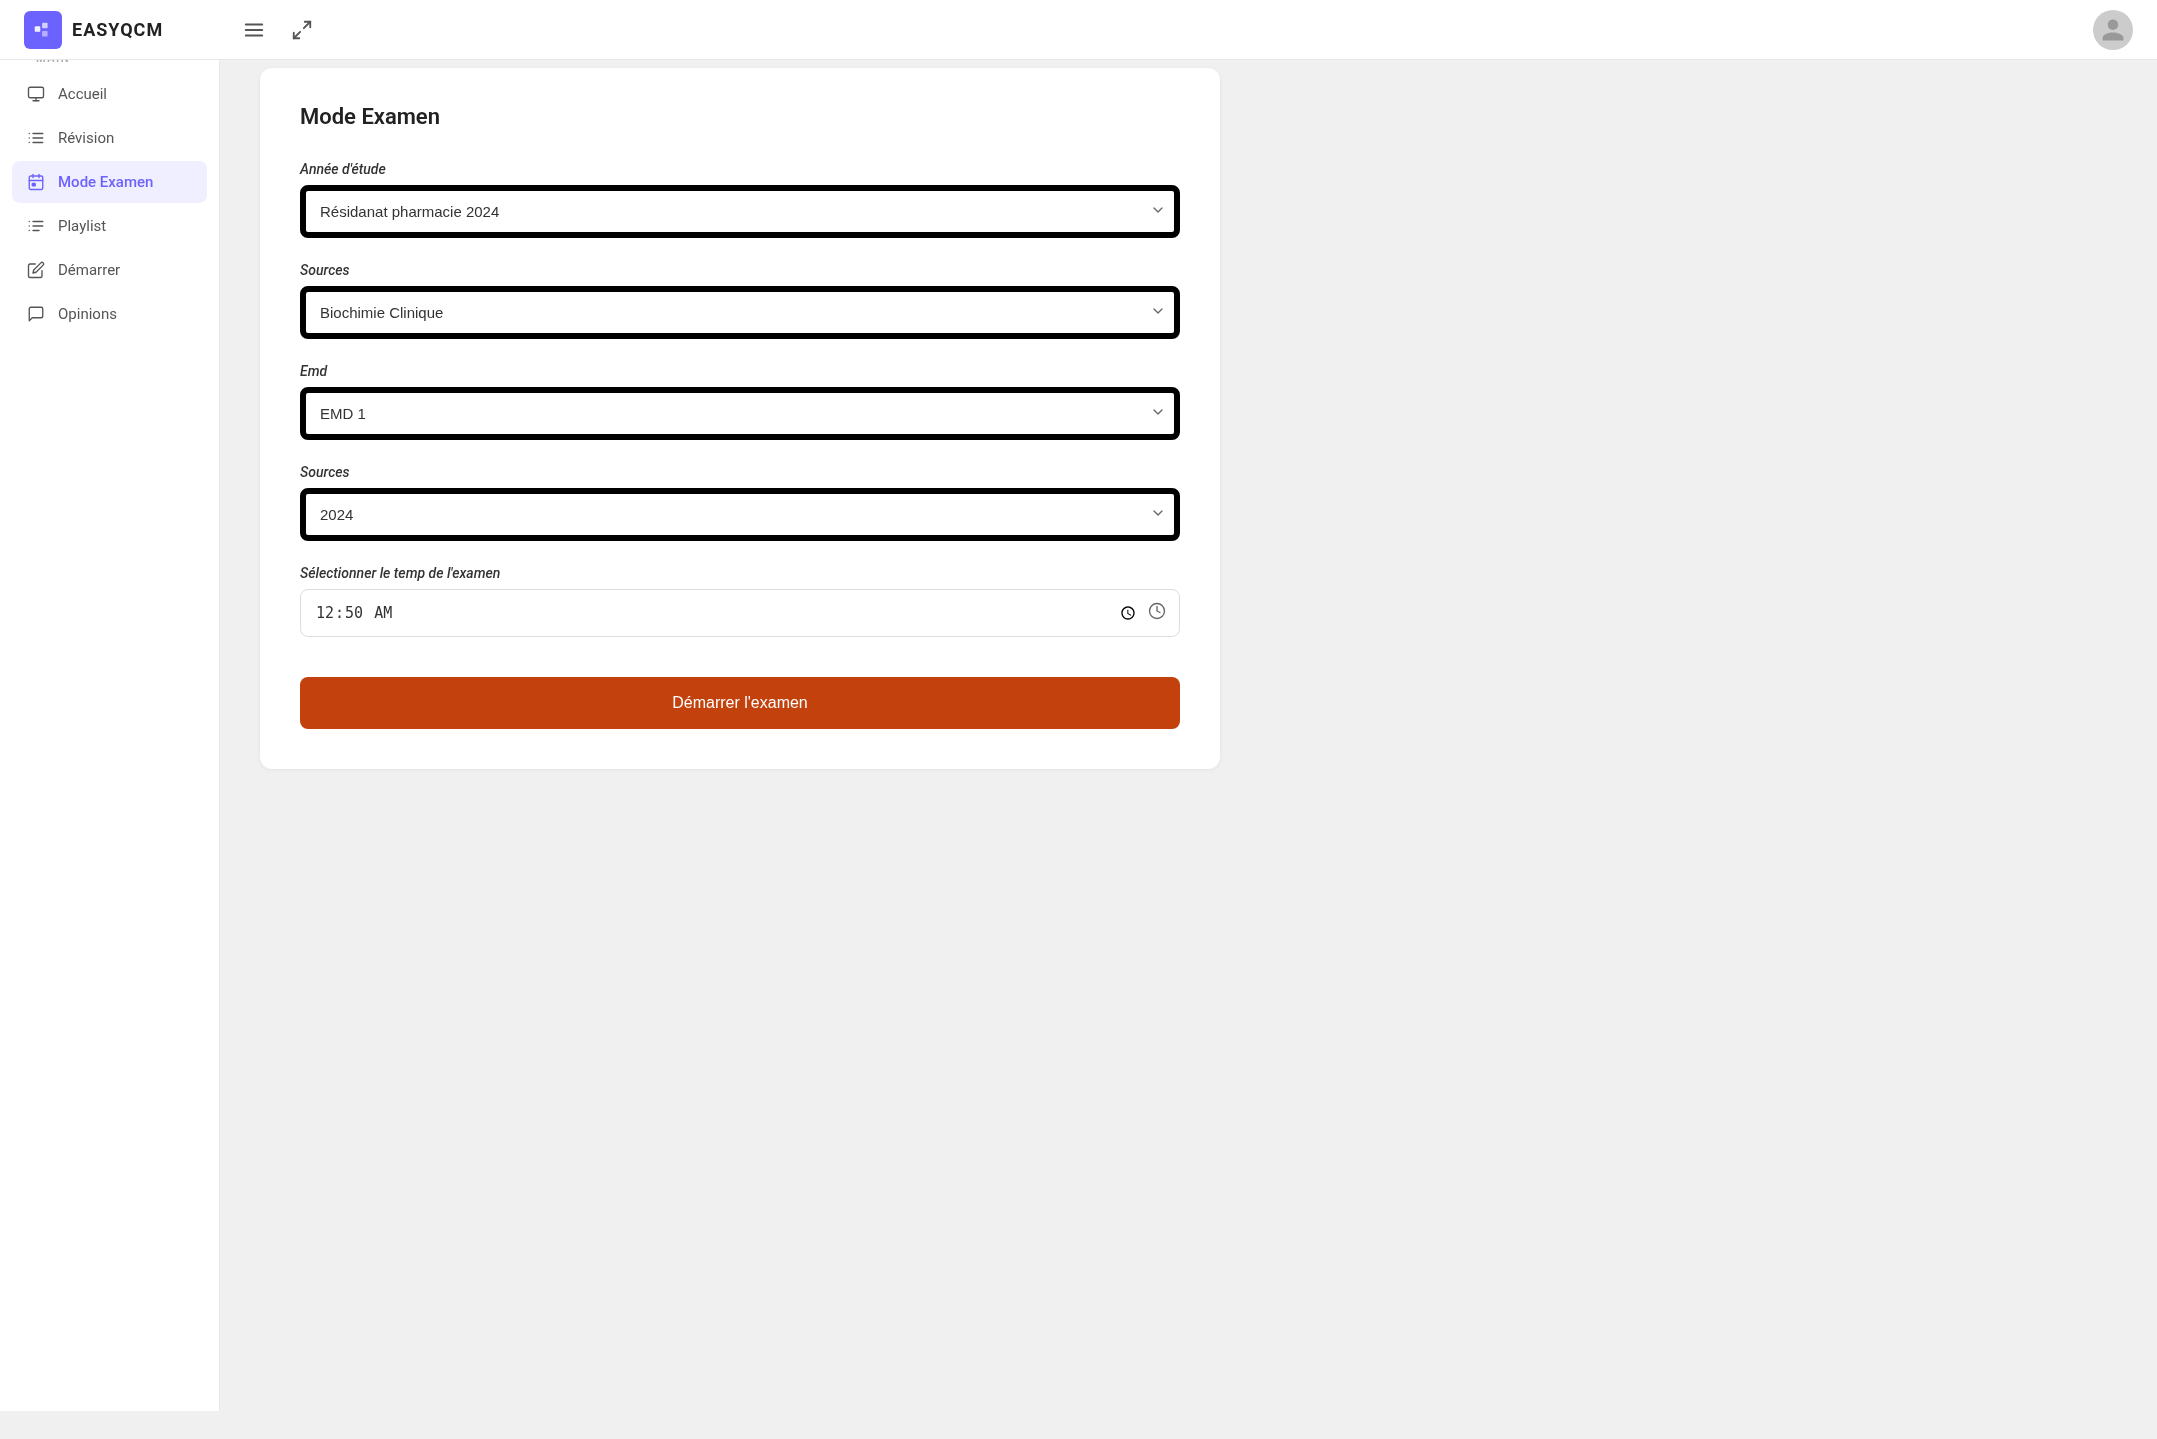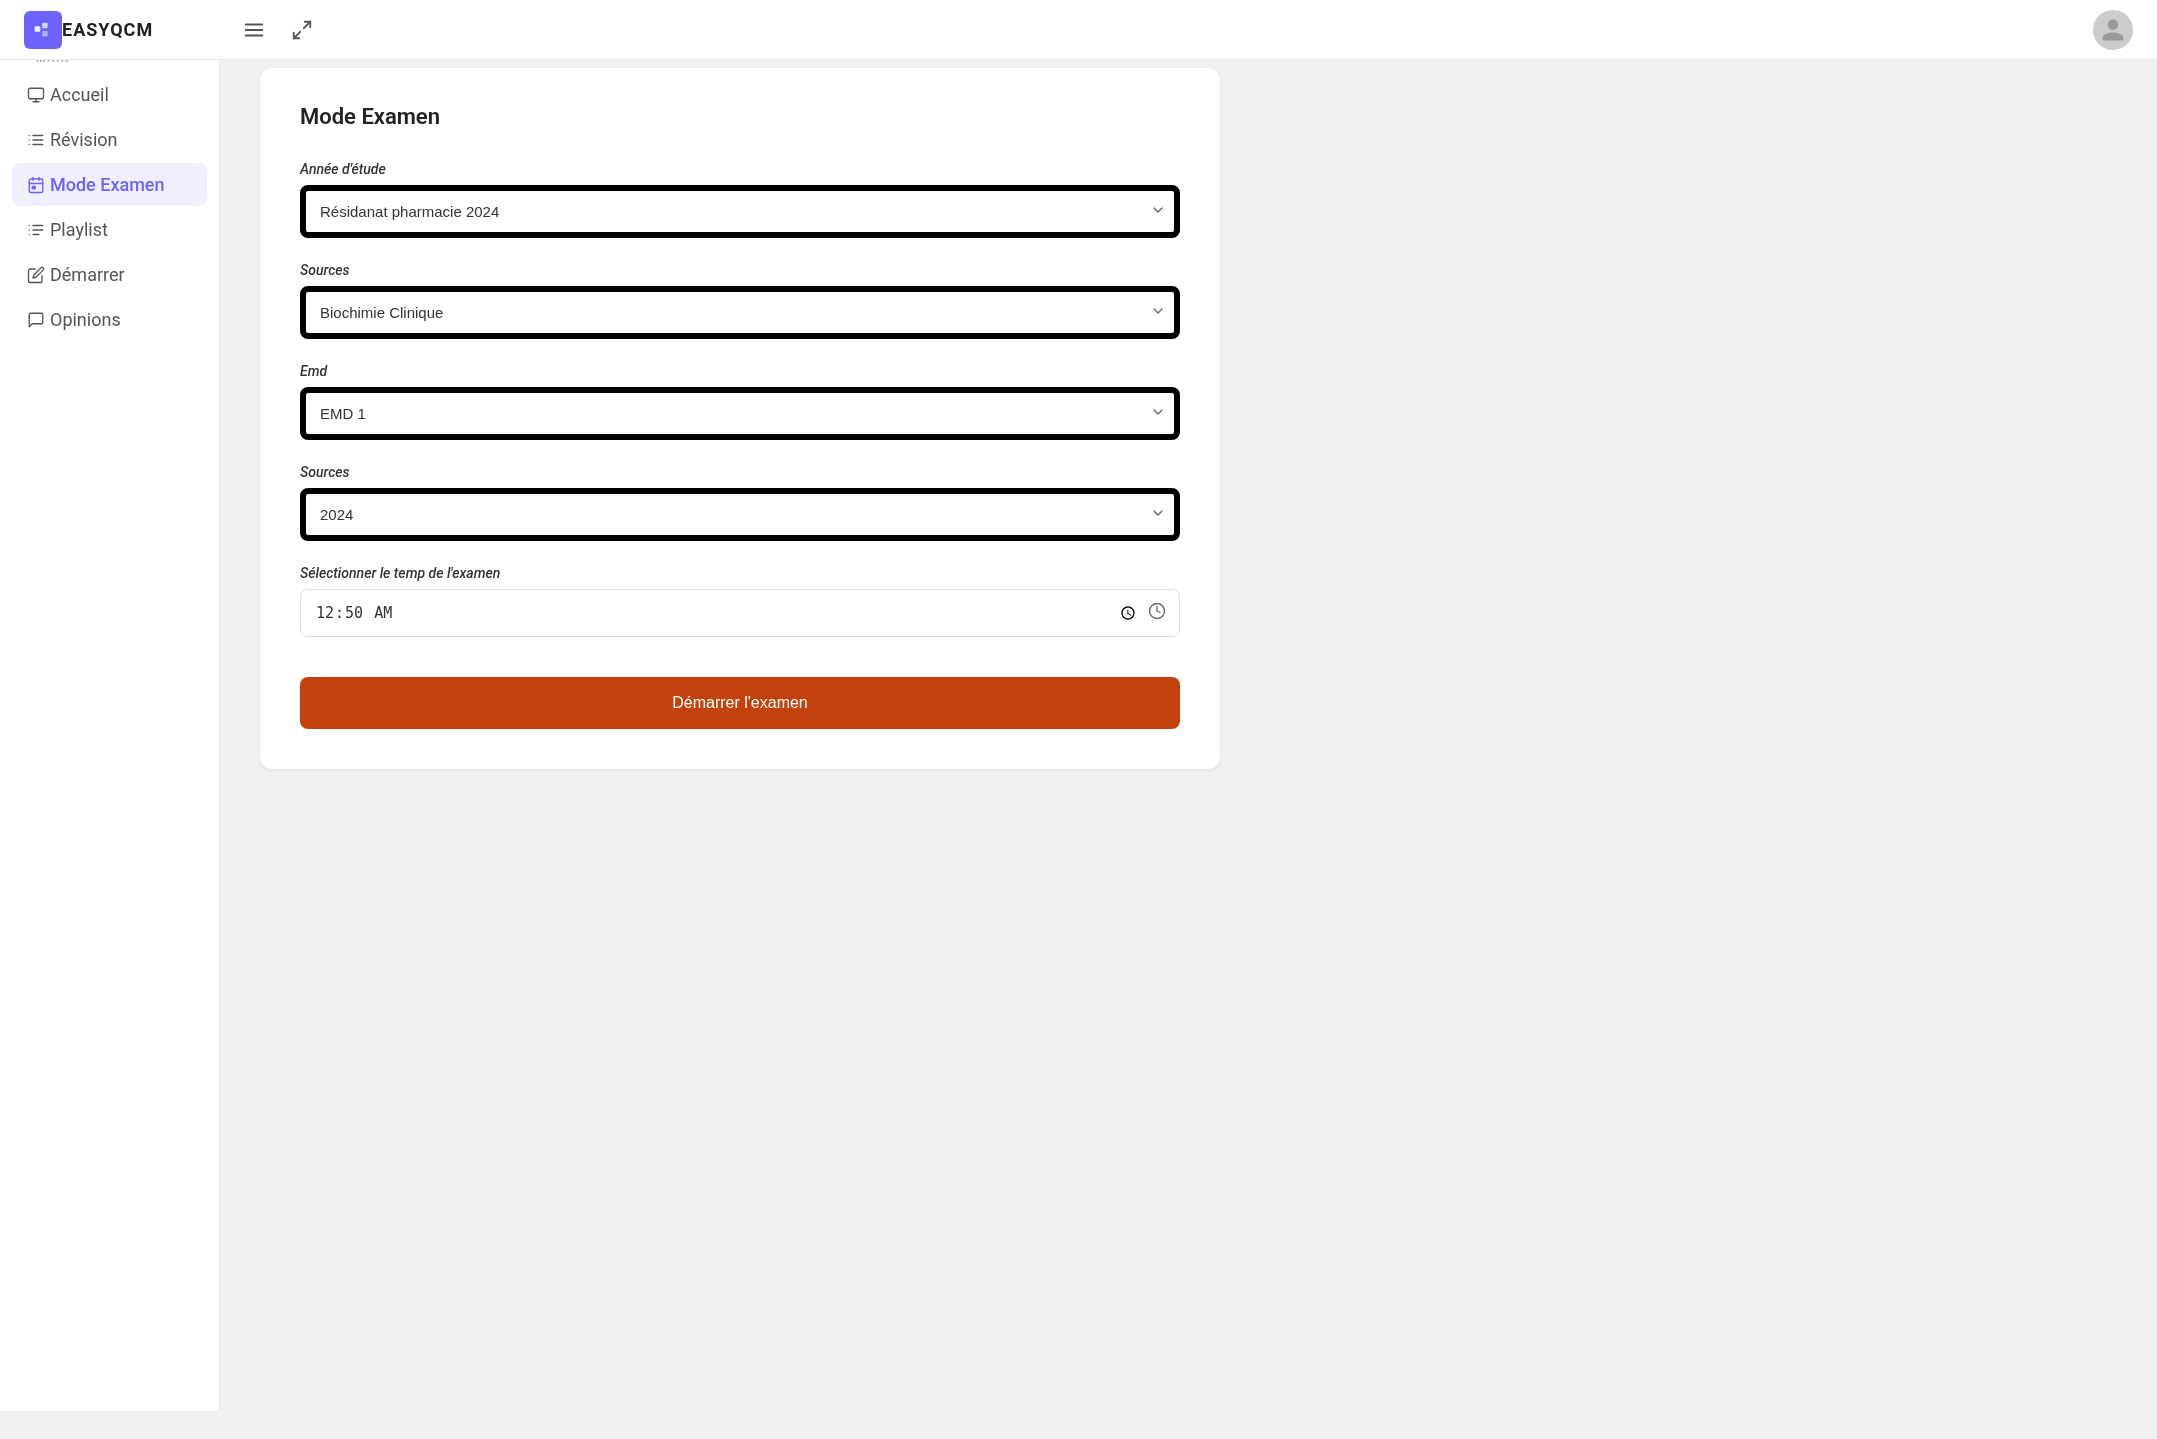--- a/index.html
+++ b/index.html
@@ -51,26 +51,26 @@
 
     .sidebar-nav {
       display: flex;
       flex-direction: column;
       padding: 0 12px;
     }
 
     .sidebar-item {
       display: flex;
       align-items: center;
-      gap: 4px;
+      gap: 12px;
       padding: 11px 14px;
       border-radius: 8px;
       cursor: pointer;
       color: #555;
-      font-size: 18px;
+      font-size: 15px;
       font-weight: 400;
       transition: background 0.15s;
       margin-bottom: 2px;
     }
 
     .sidebar-item.active {
       background: #f0efff;
       color: #6c63ff;
       font-weight: 500;
     }
@@ -103,20 +103,21 @@
 
     .topbar-left {
       display: flex;
       align-items: center;
       gap: 18px;
     }
 
     .topbar-logo-area {
       display: flex;
       align-items: center;
+      gap: 10px;
       width: 196px;
     }
 
     .topbar-icons {
       display: flex;
       align-items: center;
       gap: 16px;
     }
 
     .topbar-icon-btn {

